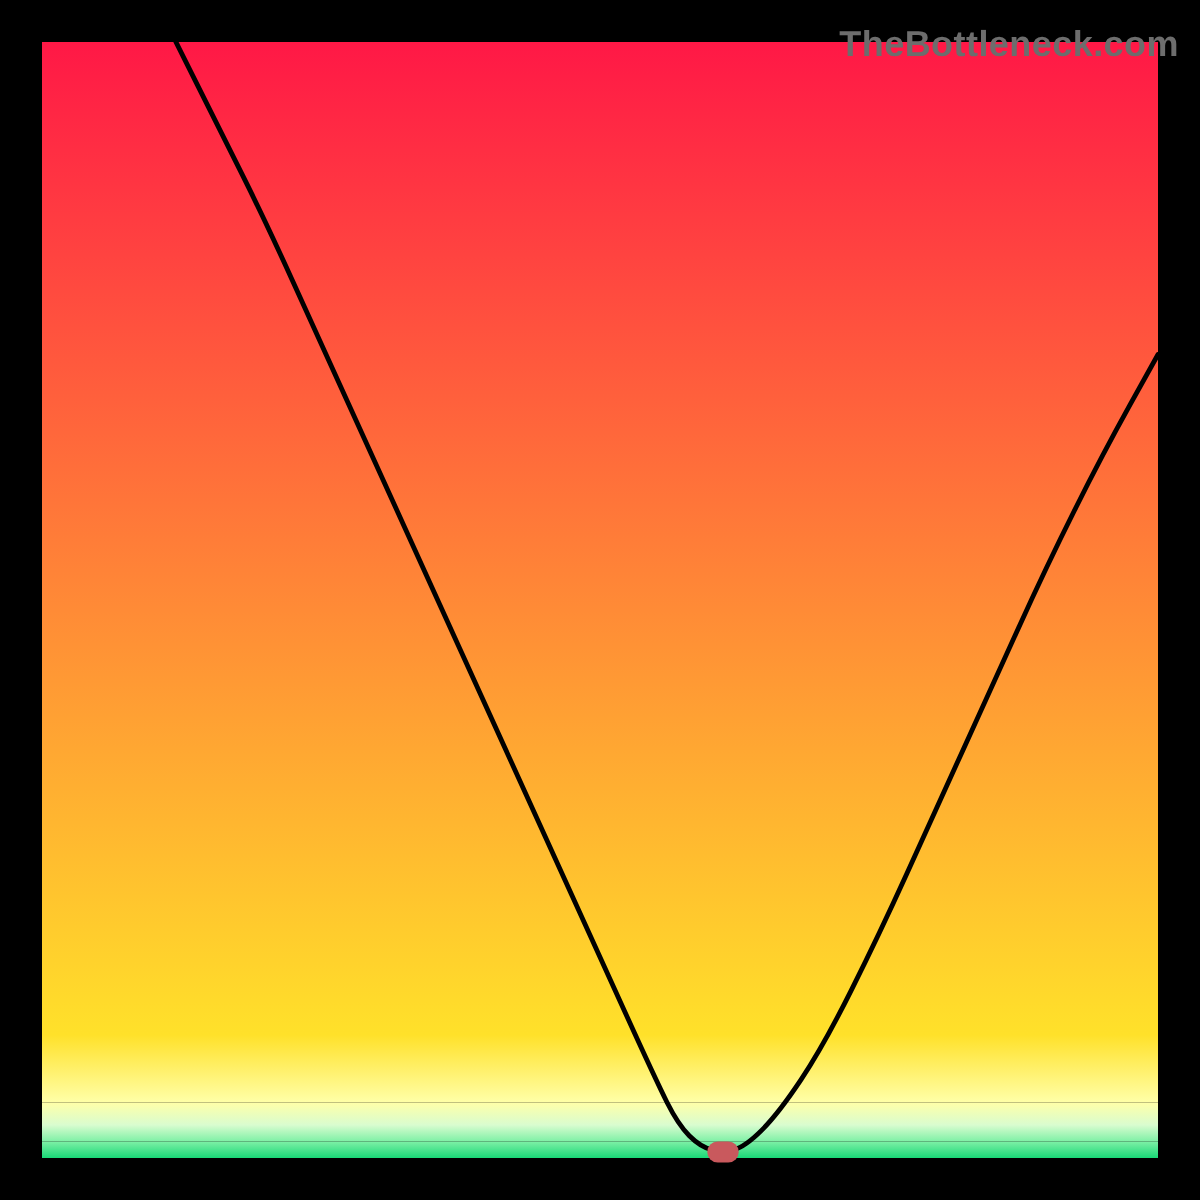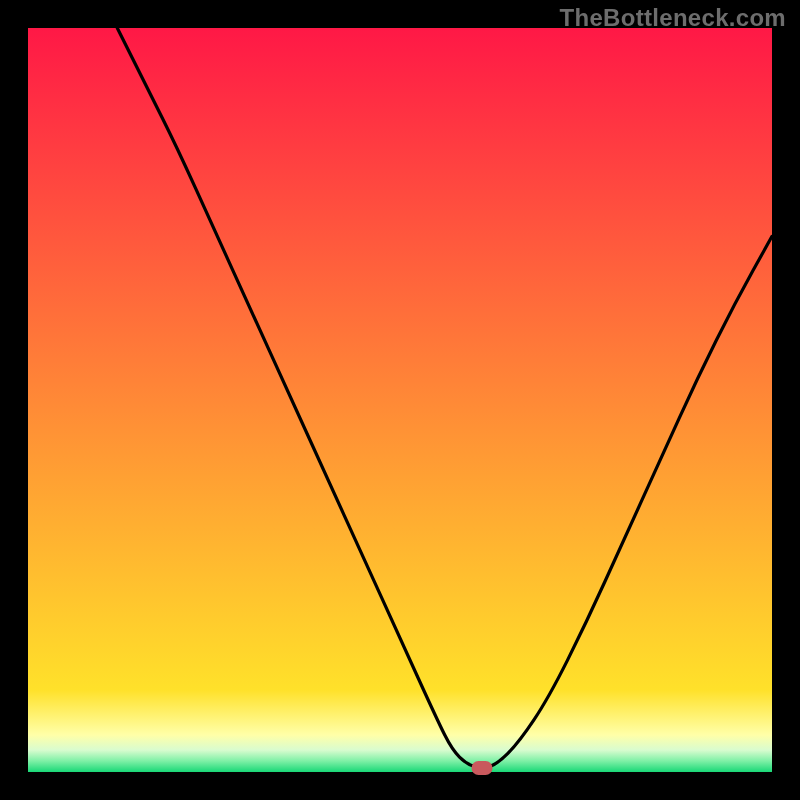--- a/index.html
+++ b/index.html
@@ -11,21 +11,21 @@
     overflow: hidden;
   }
   .frame {
     position: relative;
     width: 800px;
     height: 800px;
     background: #000;
   }
   .watermark {
     position: absolute;
-    top: 4px;
+    top: 16px;
     right: 14px;
     font-family: Arial, Helvetica, sans-serif;
     font-size: 24px;
     font-weight: 600;
     color: #6d6d6d;
     letter-spacing: 0.3px;
     z-index: 20;
   }
   .plot-area {
     position: absolute;

